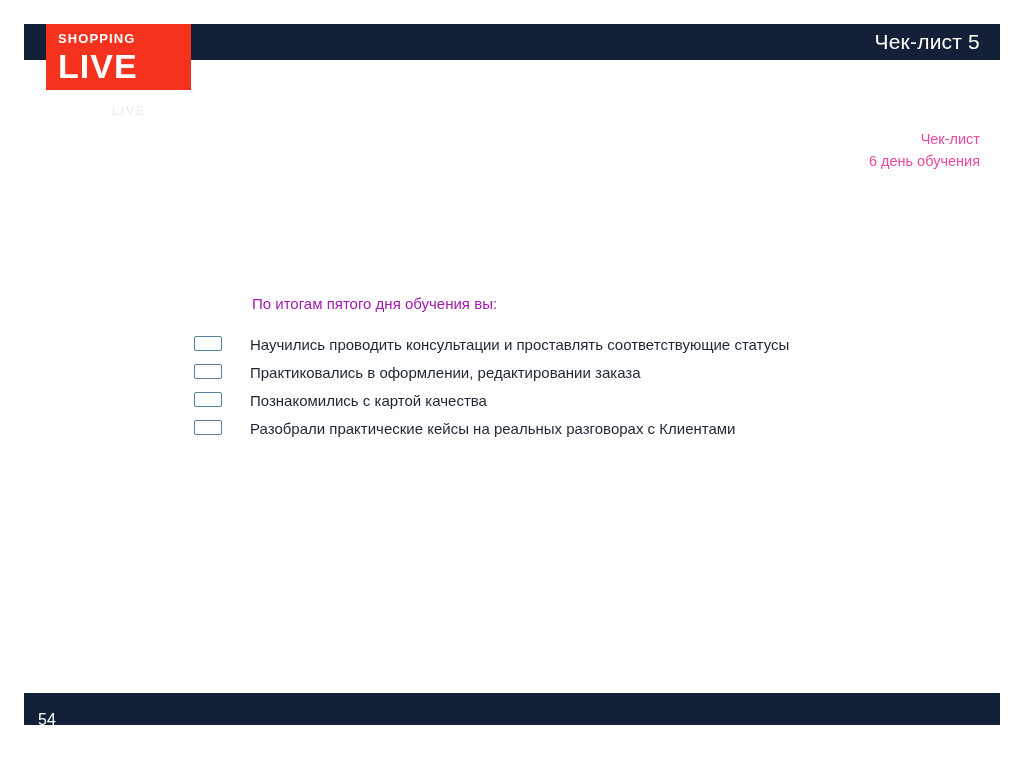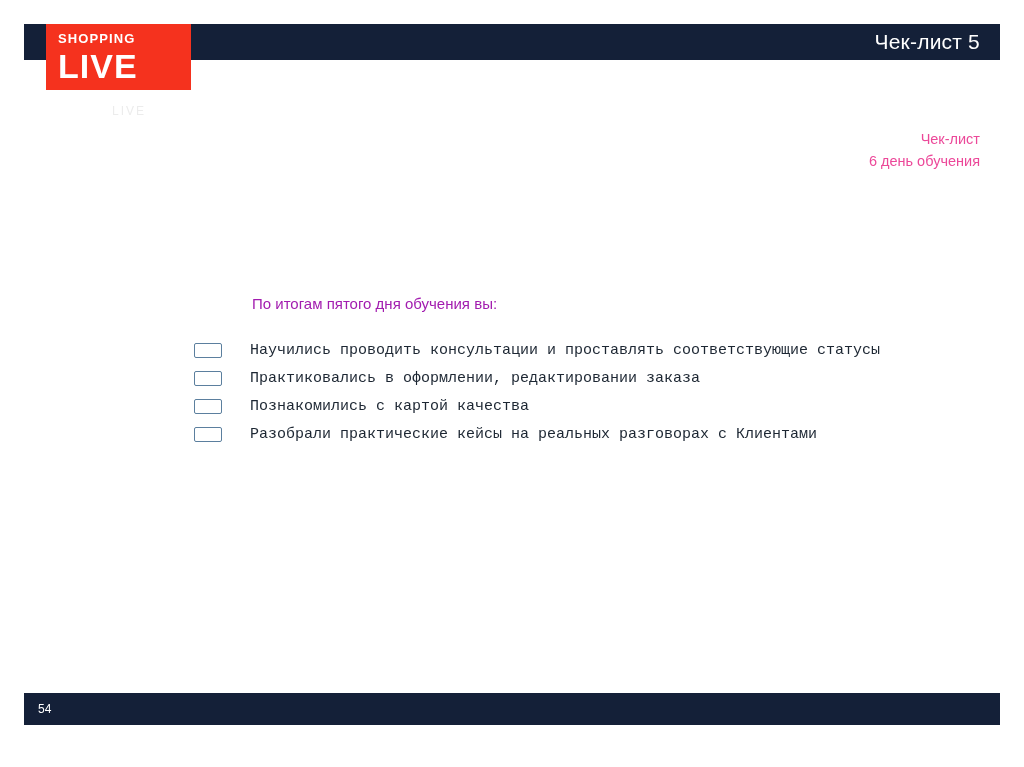--- a/index.html
+++ b/index.html
@@ -114,23 +114,22 @@
   }
 
   .checklist {
     position: absolute;
     left: 170px;
     top: 336px;
     width: 780px;
   }
   .check-row {
     display: flex;
-    align-items: center;
+    align-items: flex-start;
     height: 28px;
-    font-family: Liberation Mono, monospace;
   }
   .check-box {
     width: 28px;
     height: 15px;
     border: 1px solid #5b7f9e;
     border-radius: 2px;
     background: #ffffff;
     box-sizing: border-box;
     flex: 0 0 auto;
   }
@@ -146,24 +145,24 @@
     position: absolute;
     left: 0;
     bottom: 42px;
     width: 976px;
     height: 32px;
     background: #142038;
   }
   .page-number {
     position: absolute;
     left: 14px;
-    top: 0;
+    top: 11px;
     height: 32px;
     line-height: 32px;
-    font-size: 12px;
+    font-size: 16px;
     color: #ffffff;
   }
 </style>
 </head>
 <body>
 
 <div class="gutter left"></div>
 <div class="gutter right"></div>
 
 <div class="slide">

